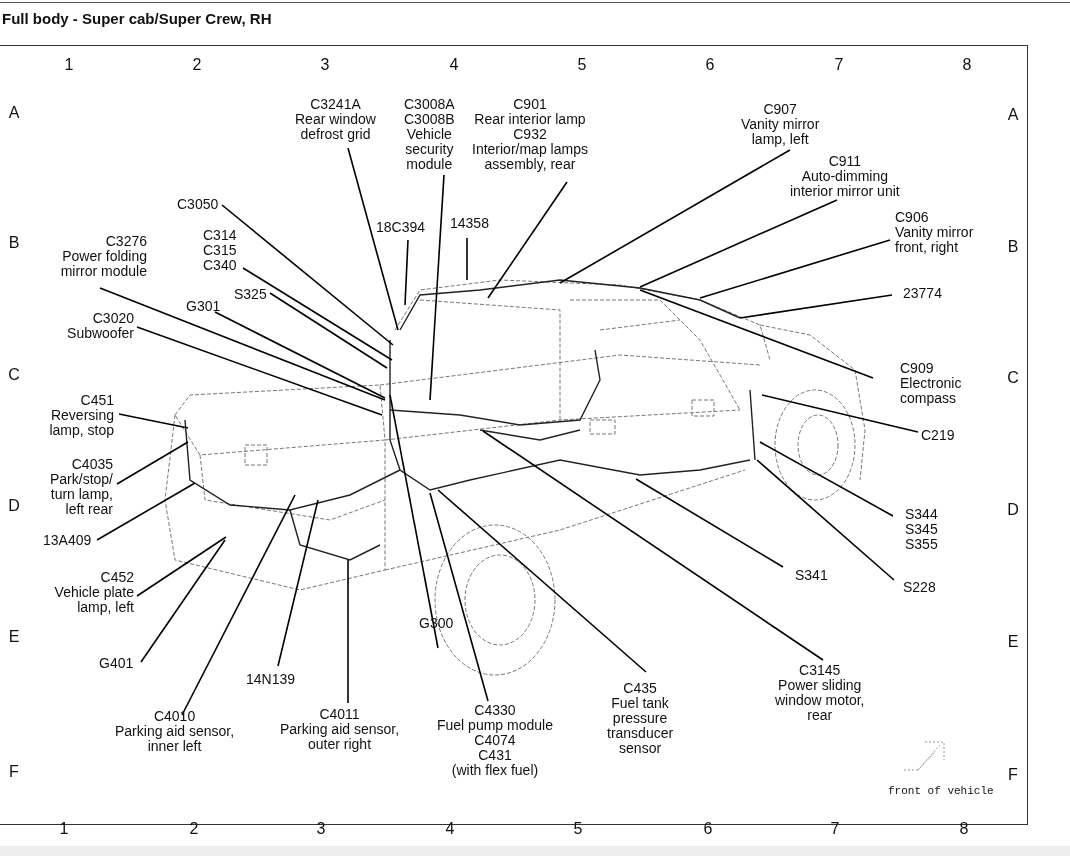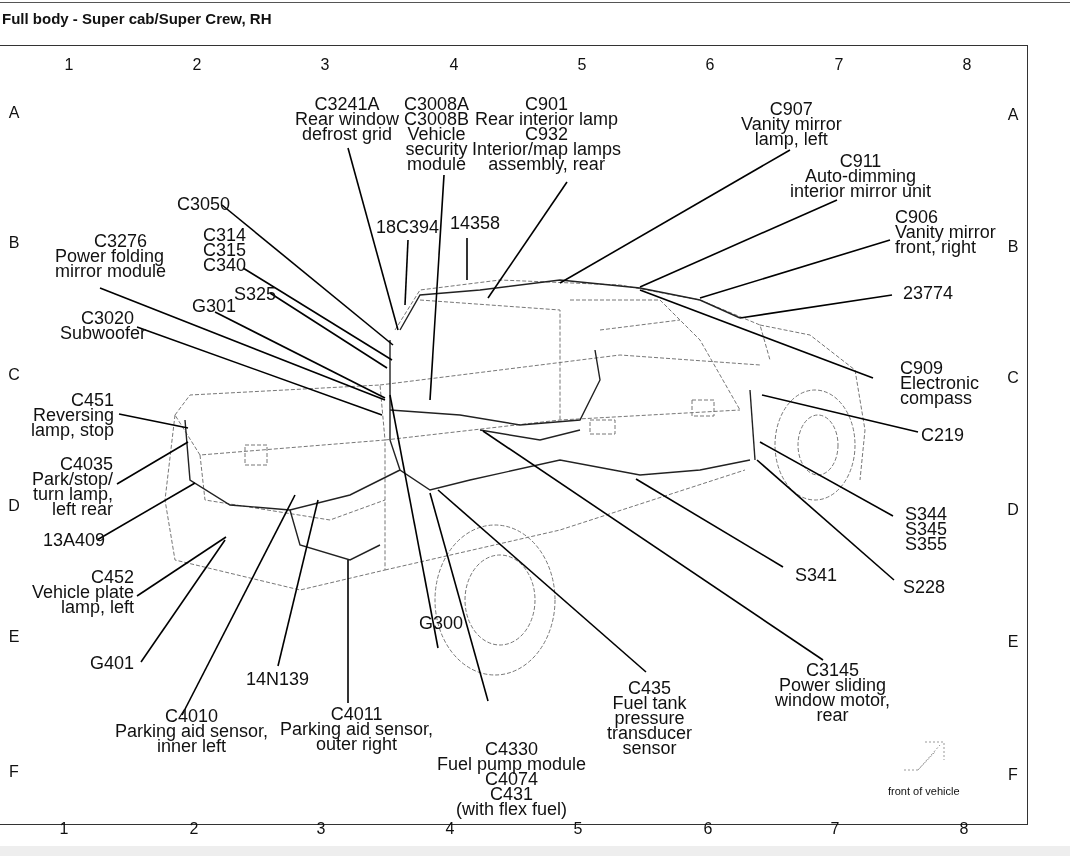--- a/index.html
+++ b/index.html
@@ -6,25 +6,25 @@
   body { width:1070px; height:856px; position:relative; overflow:hidden;
          font-family:"Liberation Sans", sans-serif; color:#111; }
   .topline { position:absolute; left:0; top:2px; width:1070px; height:1px; background:#555; }
   .title { position:absolute; left:2px; top:10px; font-size:15px; font-weight:bold; color:#111; }
   .frame { position:absolute; left:0; top:45px; width:1027px; height:778px;
            border-top:1px solid #333; border-right:1px solid #333; border-bottom:1px solid #333; }
   .bottomband { position:absolute; left:0; top:846px; width:1070px; height:10px; background:#eeeeee; }
   .colnum { position:absolute; font-size:16px; width:20px; text-align:center; }
   .rowlet { position:absolute; font-size:16px; width:20px; text-align:center; }
   svg.draw { position:absolute; left:0; top:0; }
-  .lbl { position:absolute; font-size:18px; line-height:15px; white-space:pre; }
+  .lbl { position:absolute; font-size:14px; line-height:15px; white-space:pre; }
   .c { text-align:center; }
   .r { text-align:right; }
   .l { text-align:left; }
-  .small { font-size:11px; }
+  .small { font-size:11px;font-family:Liberation Mono, monospace; }
 </style>
 </head>
 <body>
 
 <div class="topline"></div>
 <div class="title">Full body - Super cab/Super Crew, RH</div>
 <div class="frame"></div>
 <div class="bottomband"></div>
 
 <div class="colnum" style="left:59px;top:56px">1</div>
@@ -161,21 +161,21 @@
 <div class="lbl r" style="left:177px;top:197px">C3050</div>
 <div class="lbl l" style="left:376px;top:220px">18C394</div>
 <div class="lbl l" style="left:450px;top:216px">14358</div>
 <div class="lbl r" style="left:55px;top:234px;width:92px">C3276
 Power folding
 mirror module</div>
 <div class="lbl r" style="left:203px;top:228px">C314
 C315
 C340</div>
 <div class="lbl l" style="left:234px;top:287px">S325</div>
-<div class="lbl l" style="left:192px;top:299px">G301</div>
+<div class="lbl l" style="left:186px;top:299px">G301</div>
 <div class="lbl r" style="left:60px;top:311px;width:74px">C3020
 Subwoofer</div>
 <div class="lbl l" style="left:900px;top:361px">C909
 Electronic
 compass</div>
 <div class="lbl l" style="left:921px;top:428px">C219</div>
 <div class="lbl r" style="left:30px;top:393px;width:84px">C451
 Reversing
 lamp, stop</div>
 <div class="lbl r" style="left:30px;top:457px;width:83px">C4035
@@ -184,30 +184,30 @@
 left rear</div>
 <div class="lbl l" style="left:43px;top:533px">13A409</div>
 <div class="lbl r" style="left:30px;top:570px;width:104px">C452
 Vehicle plate
 lamp, left</div>
 <div class="lbl l" style="left:905px;top:507px">S344
 S345
 S355</div>
 <div class="lbl l" style="left:795px;top:568px">S341</div>
 <div class="lbl l" style="left:903px;top:580px">S228</div>
-<div class="lbl l" style="left:90px;top:656px">G401</div>
+<div class="lbl l" style="left:99px;top:656px">G401</div>
 <div class="lbl l" style="left:246px;top:672px">14N139</div>
 <div class="lbl l" style="left:419px;top:616px">G300</div>
 <div class="lbl c" style="left:115px;top:709px">C4010
 Parking aid sensor,
 inner left</div>
 <div class="lbl c" style="left:280px;top:707px">C4011
 Parking aid sensor,
 outer right</div>
-<div class="lbl c" style="left:437px;top:742px">C4330
+<div class="lbl c" style="left:437px;top:703px">C4330
 Fuel pump module
 C4074
 C431
 (with flex fuel)</div>
 <div class="lbl c" style="left:607px;top:681px">C435
 Fuel tank
 pressure
 transducer
 sensor</div>
 <div class="lbl c" style="left:775px;top:663px">C3145

